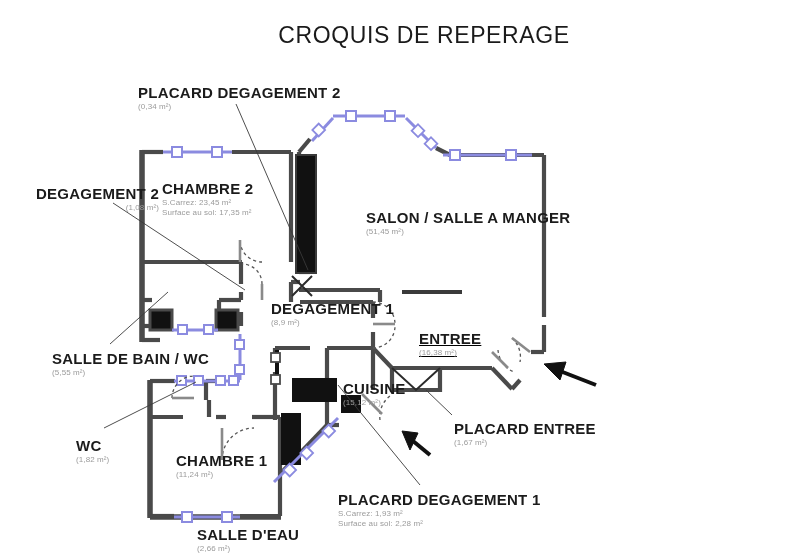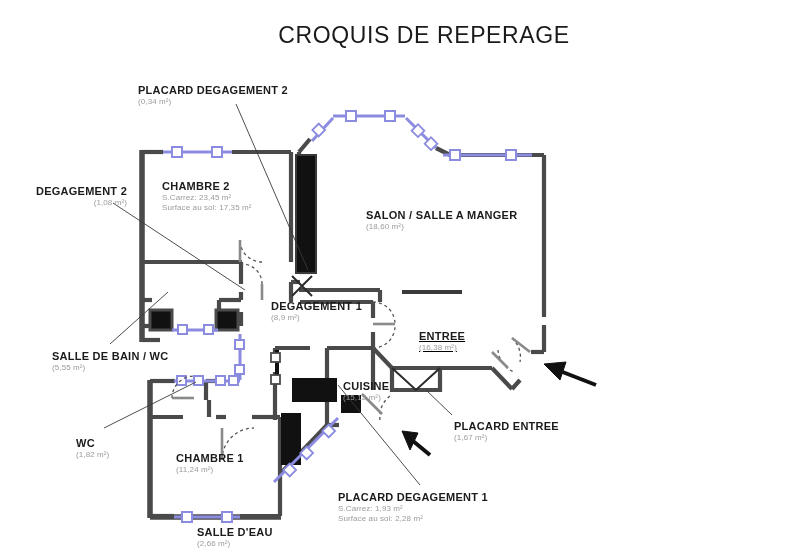--- a/index.html
+++ b/index.html
@@ -41,21 +41,21 @@
     height: 556px;
   }
   .lbl {
     position: absolute;
     font-family: "Liberation Sans", sans-serif;
     line-height: 1.28;
     white-space: nowrap;
   }
   .lbl .nm {
     display: block;
-    font-size: 11px;
+    font-size: 15px;
     font-weight: bold;
     color: #1b1b1b;
     letter-spacing: 0.25px;
   }
   .lbl .sub {
     display: block;
     font-size: 8px;
     font-weight: normal;
     color: #9b9b9b;
     letter-spacing: 0.1px;
@@ -266,21 +266,21 @@
   </div>
 
   <div class="lbl" style="left:162px; top:179px;">
     <span class="nm">CHAMBRE 2</span>
     <span class="sub">S.Carrez: 23,45 m²</span>
     <span class="sub">Surface au sol: 17,35 m²</span>
   </div>
 
   <div class="lbl" style="left:366px; top:208px;">
     <span class="nm">SALON / SALLE A MANGER</span>
-    <span class="sub">(18,60 m²)</span>
+    <span class="sub">(51,45 m²)</span>
   </div>
 
   <div class="lbl" style="left:271px; top:299px;">
     <span class="nm">DEGAGEMENT 1</span>
     <span class="sub">(8,9 m²)</span>
   </div>
 
   <div class="lbl" style="left:419px; top:329px;text-decoration:underline;">
     <span class="nm">ENTREE</span>
     <span class="sub">(16,38 m²)</span>

